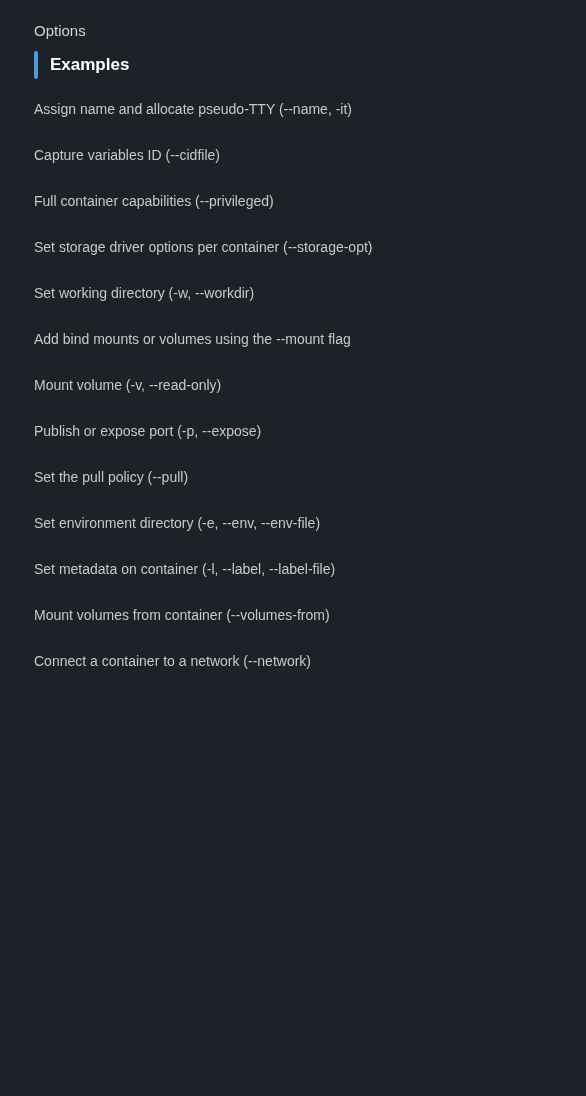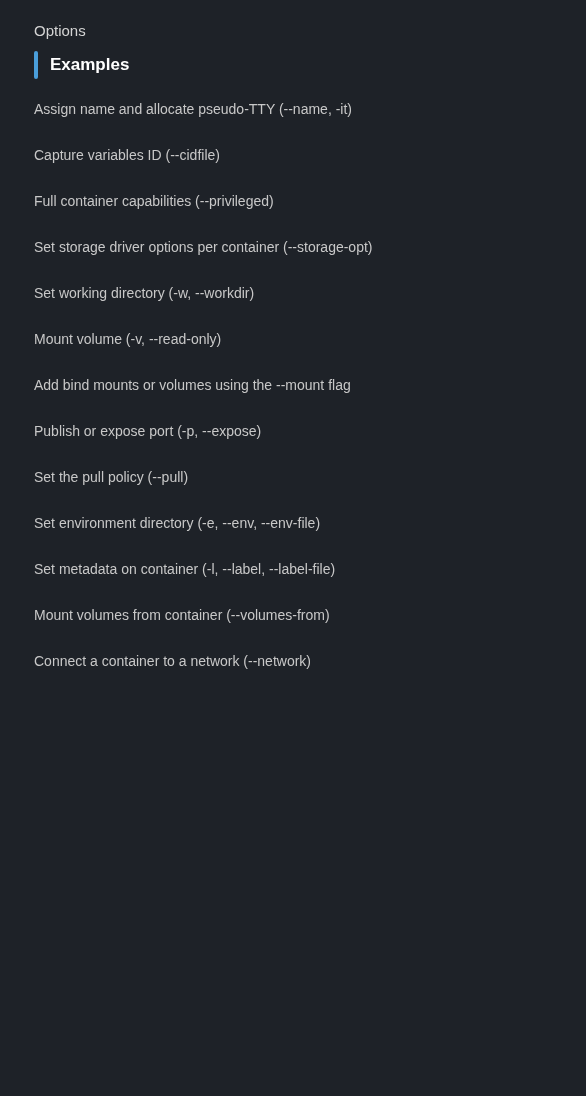--- a/index.html
+++ b/index.html
@@ -79,22 +79,22 @@
     <div class="left-border"></div>
     <span class="examples-title">Examples</span>
   </div>
 
   <ul class="items-list">
   <li class="list-item">Assign name and allocate pseudo-TTY (--name, -it)</li>
       <li class="list-item">Capture variables ID (--cidfile)</li>
       <li class="list-item">Full container capabilities (--privileged)</li>
       <li class="list-item">Set storage driver options per container (--storage-opt)</li>
       <li class="list-item">Set working directory (-w, --workdir)</li>
+      <li class="list-item">Add bind mounts or volumes using the --mount flag</li>
       <li class="list-item">Mount volume (-v, --read-only)</li>
-      <li class="list-item">Add bind mounts or volumes using the --mount flag</li>
       <li class="list-item">Publish or expose port (-p, --expose)</li>
       <li class="list-item">Set the pull policy (--pull)</li>
       <li class="list-item">Set environment directory (-e, --env, --env-file)</li>
       <li class="list-item">Set metadata on container (-l, --label, --label-file)</li>
       <li class="list-item">Mount volumes from container (--volumes-from)</li>
       <li class="list-item">Connect a container to a network (--network)</li>
     </ul>
 
 </div>
 

